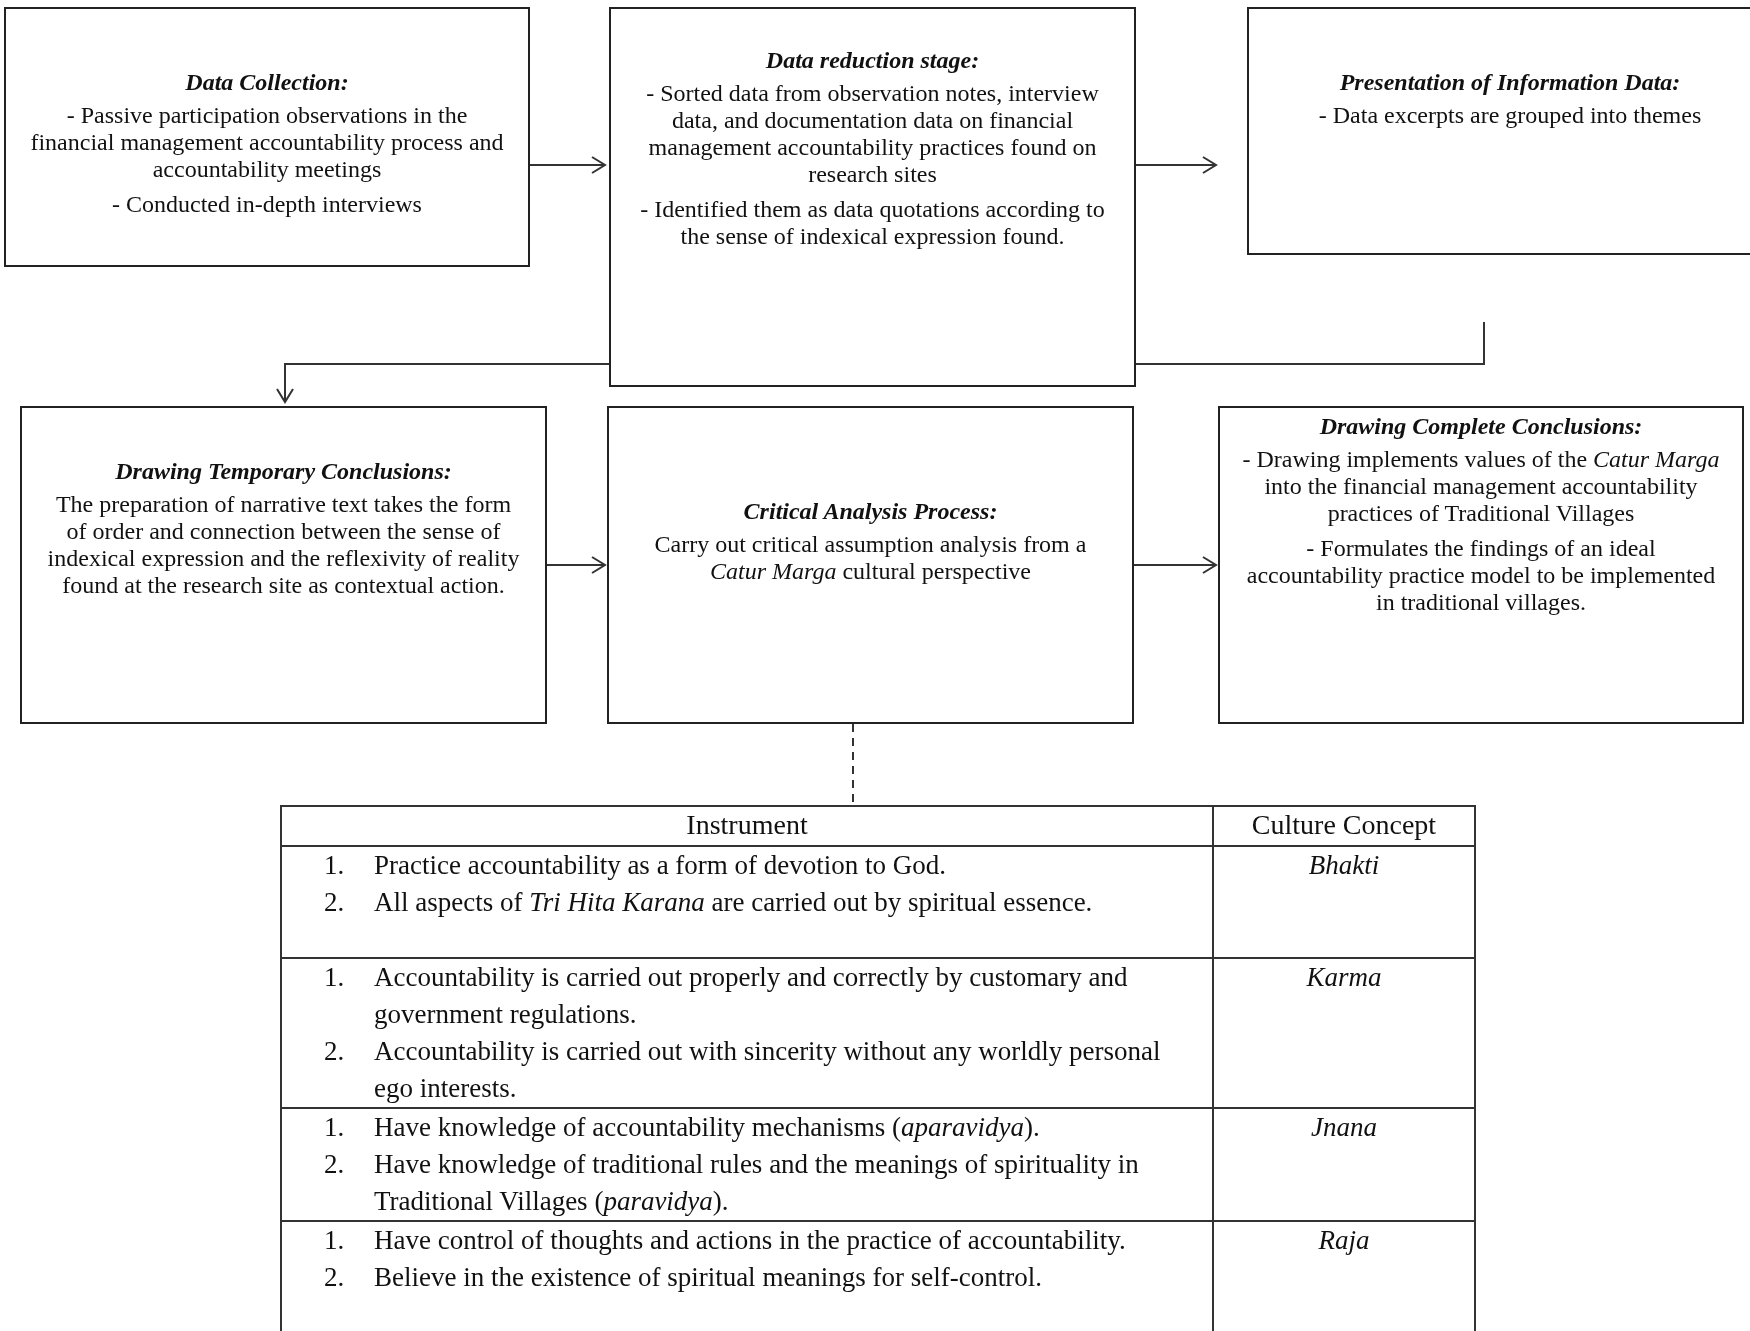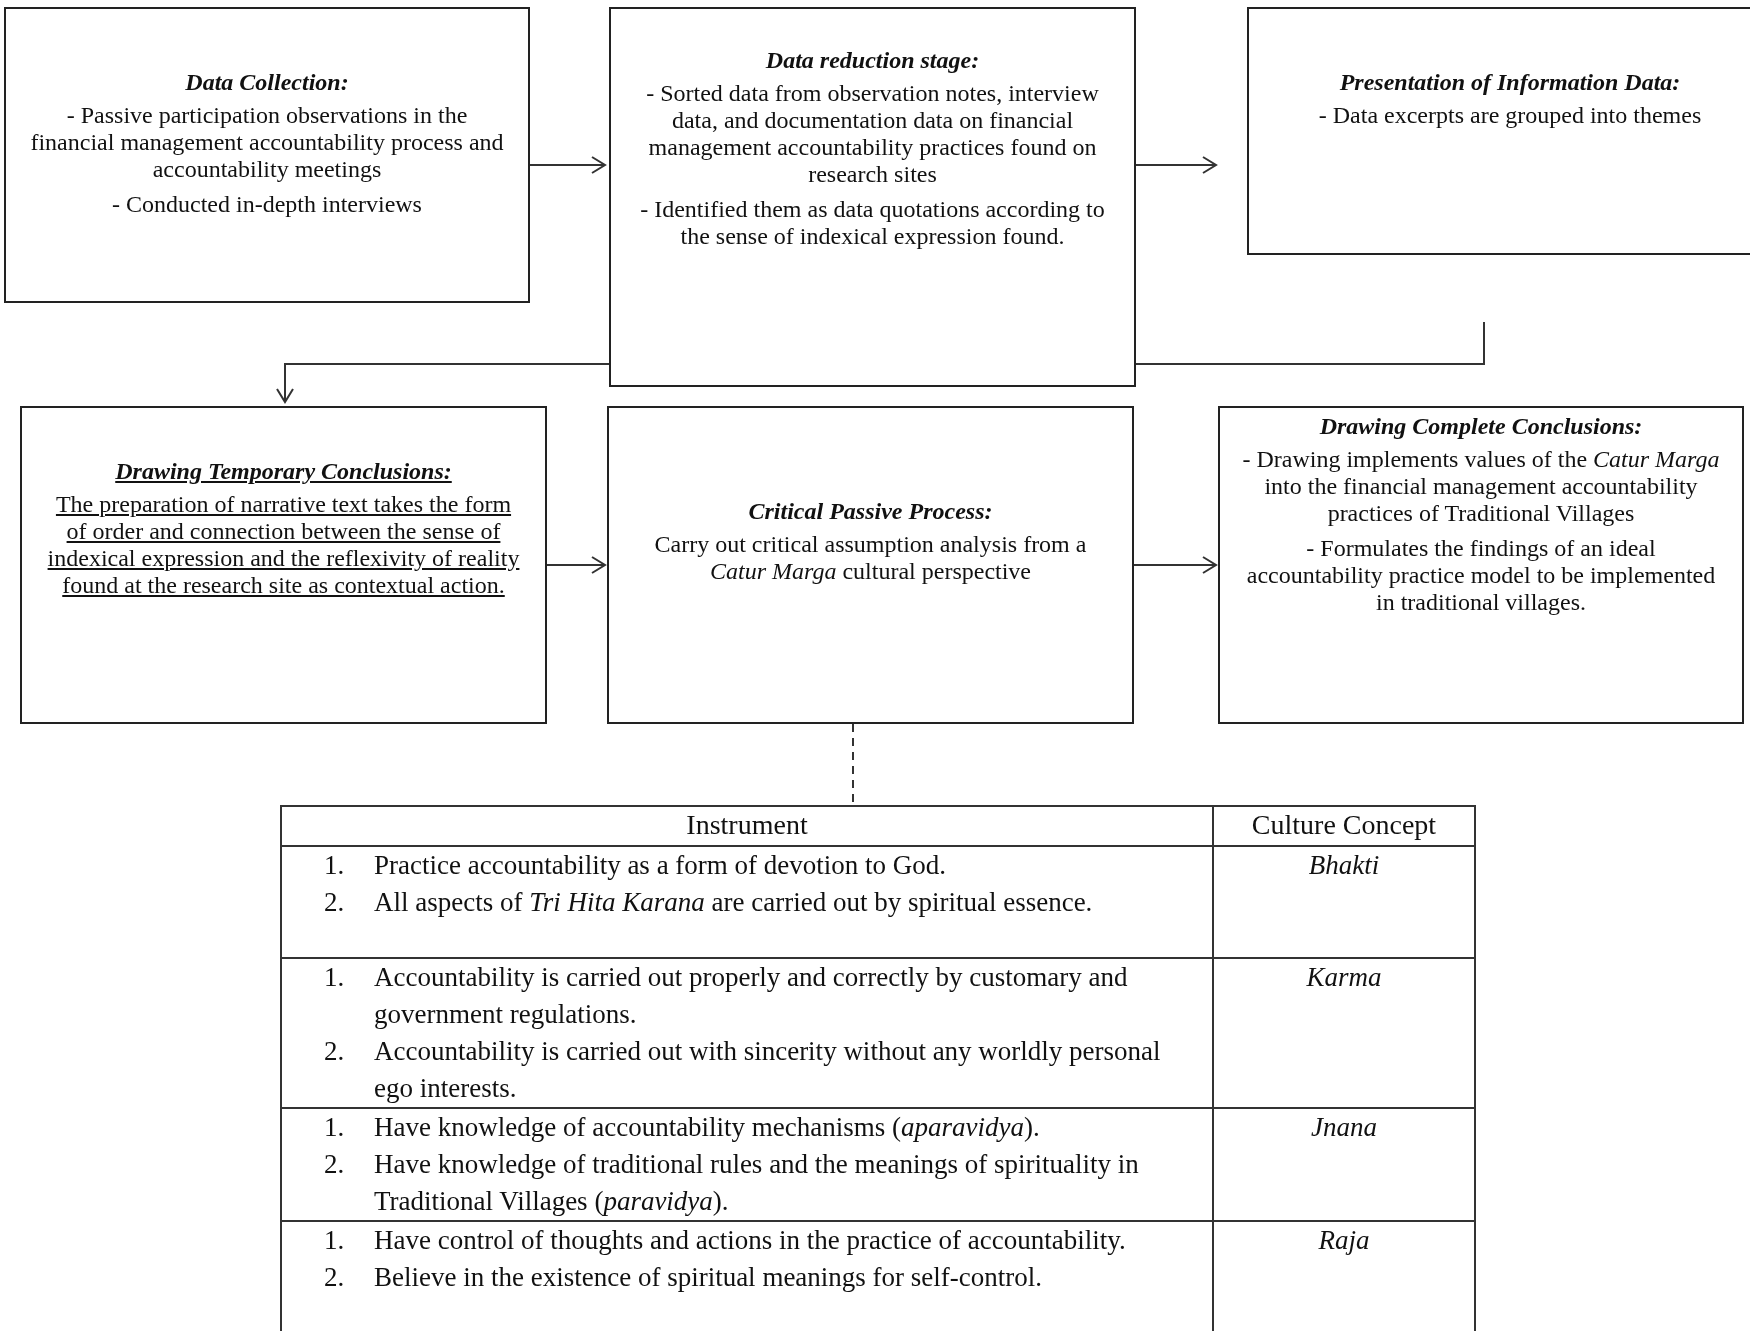--- a/index.html
+++ b/index.html
@@ -41,44 +41,44 @@
     <line x1="546" y1="565" x2="605" y2="565"></line>
     <polyline points="592,557 605,565 592,573"></polyline>
 
     <line x1="1133" y1="565" x2="1216" y2="565"></line>
     <polyline points="1203,557 1216,565 1203,573"></polyline>
 
     <line x1="853" y1="724" x2="853" y2="805" stroke-dasharray="8,6"></line>
   </g>
 </svg>
 
-<div class="box" style="left:4px; top:7px; width:526px; height:296px; padding-top:60px;">
+<div class="box" style="left:4px; top:7px; width:526px; height:260px; padding-top:60px;">
   <div class="title">Data Collection:</div>
   <div class="line">- Passive participation observations in the financial management accountability process and accountability meetings</div>
   <div class="line">- Conducted in-depth interviews</div>
 </div>
 
 <div class="box" style="left:609px; top:7px; width:527px; height:380px; padding-top:38px;">
   <div class="title">Data reduction stage:</div>
   <div class="line">- Sorted data from observation notes, interview data, and documentation data on financial management accountability practices found on research sites</div>
   <div class="line">- Identified them as data quotations according to the sense of indexical expression found.</div>
 </div>
 
 <div class="box" style="left:1247px; top:7px; width:526px; height:248px; padding-top:60px;">
   <div class="title">Presentation of Information Data:</div>
   <div class="line">- Data excerpts are grouped into themes</div>
 </div>
 
-<div class="box" style="left:20px; top:406px; width:527px; height:318px; padding-top:50px;text-decoration:underline;">
+<div class="box" style="left:20px; top:406px; width:527px; height:318px; padding-top:50px;">
   <div class="title">Drawing Temporary Conclusions:</div>
   <div class="line">The preparation of narrative text takes the form of order and connection between the sense of indexical expression and the reflexivity of reality found at the research site as contextual action.</div>
 </div>
 
 <div class="box" style="left:607px; top:406px; width:527px; height:318px; padding-top:90px;">
-  <div class="title">Critical Passive Process:</div>
+  <div class="title">Critical Analysis Process:</div>
   <div class="line"><span>Carry out critical assumption analysis from a </span><em>Catur Marga</em><span> cultural perspective</span></div>
 </div>
 
 <div class="box" style="left:1218px; top:406px; width:526px; height:318px; padding-top:5px;">
   <div class="title">Drawing Complete Conclusions:</div>
   <div class="line"><span>- Drawing implements values of the </span><em>Catur Marga</em><span> into the financial management accountability practices of Traditional Villages</span></div>
   <div class="line">- Formulates the findings of an ideal accountability practice model to be implemented in traditional villages.</div>
 </div>
 
 <table class="instr">

